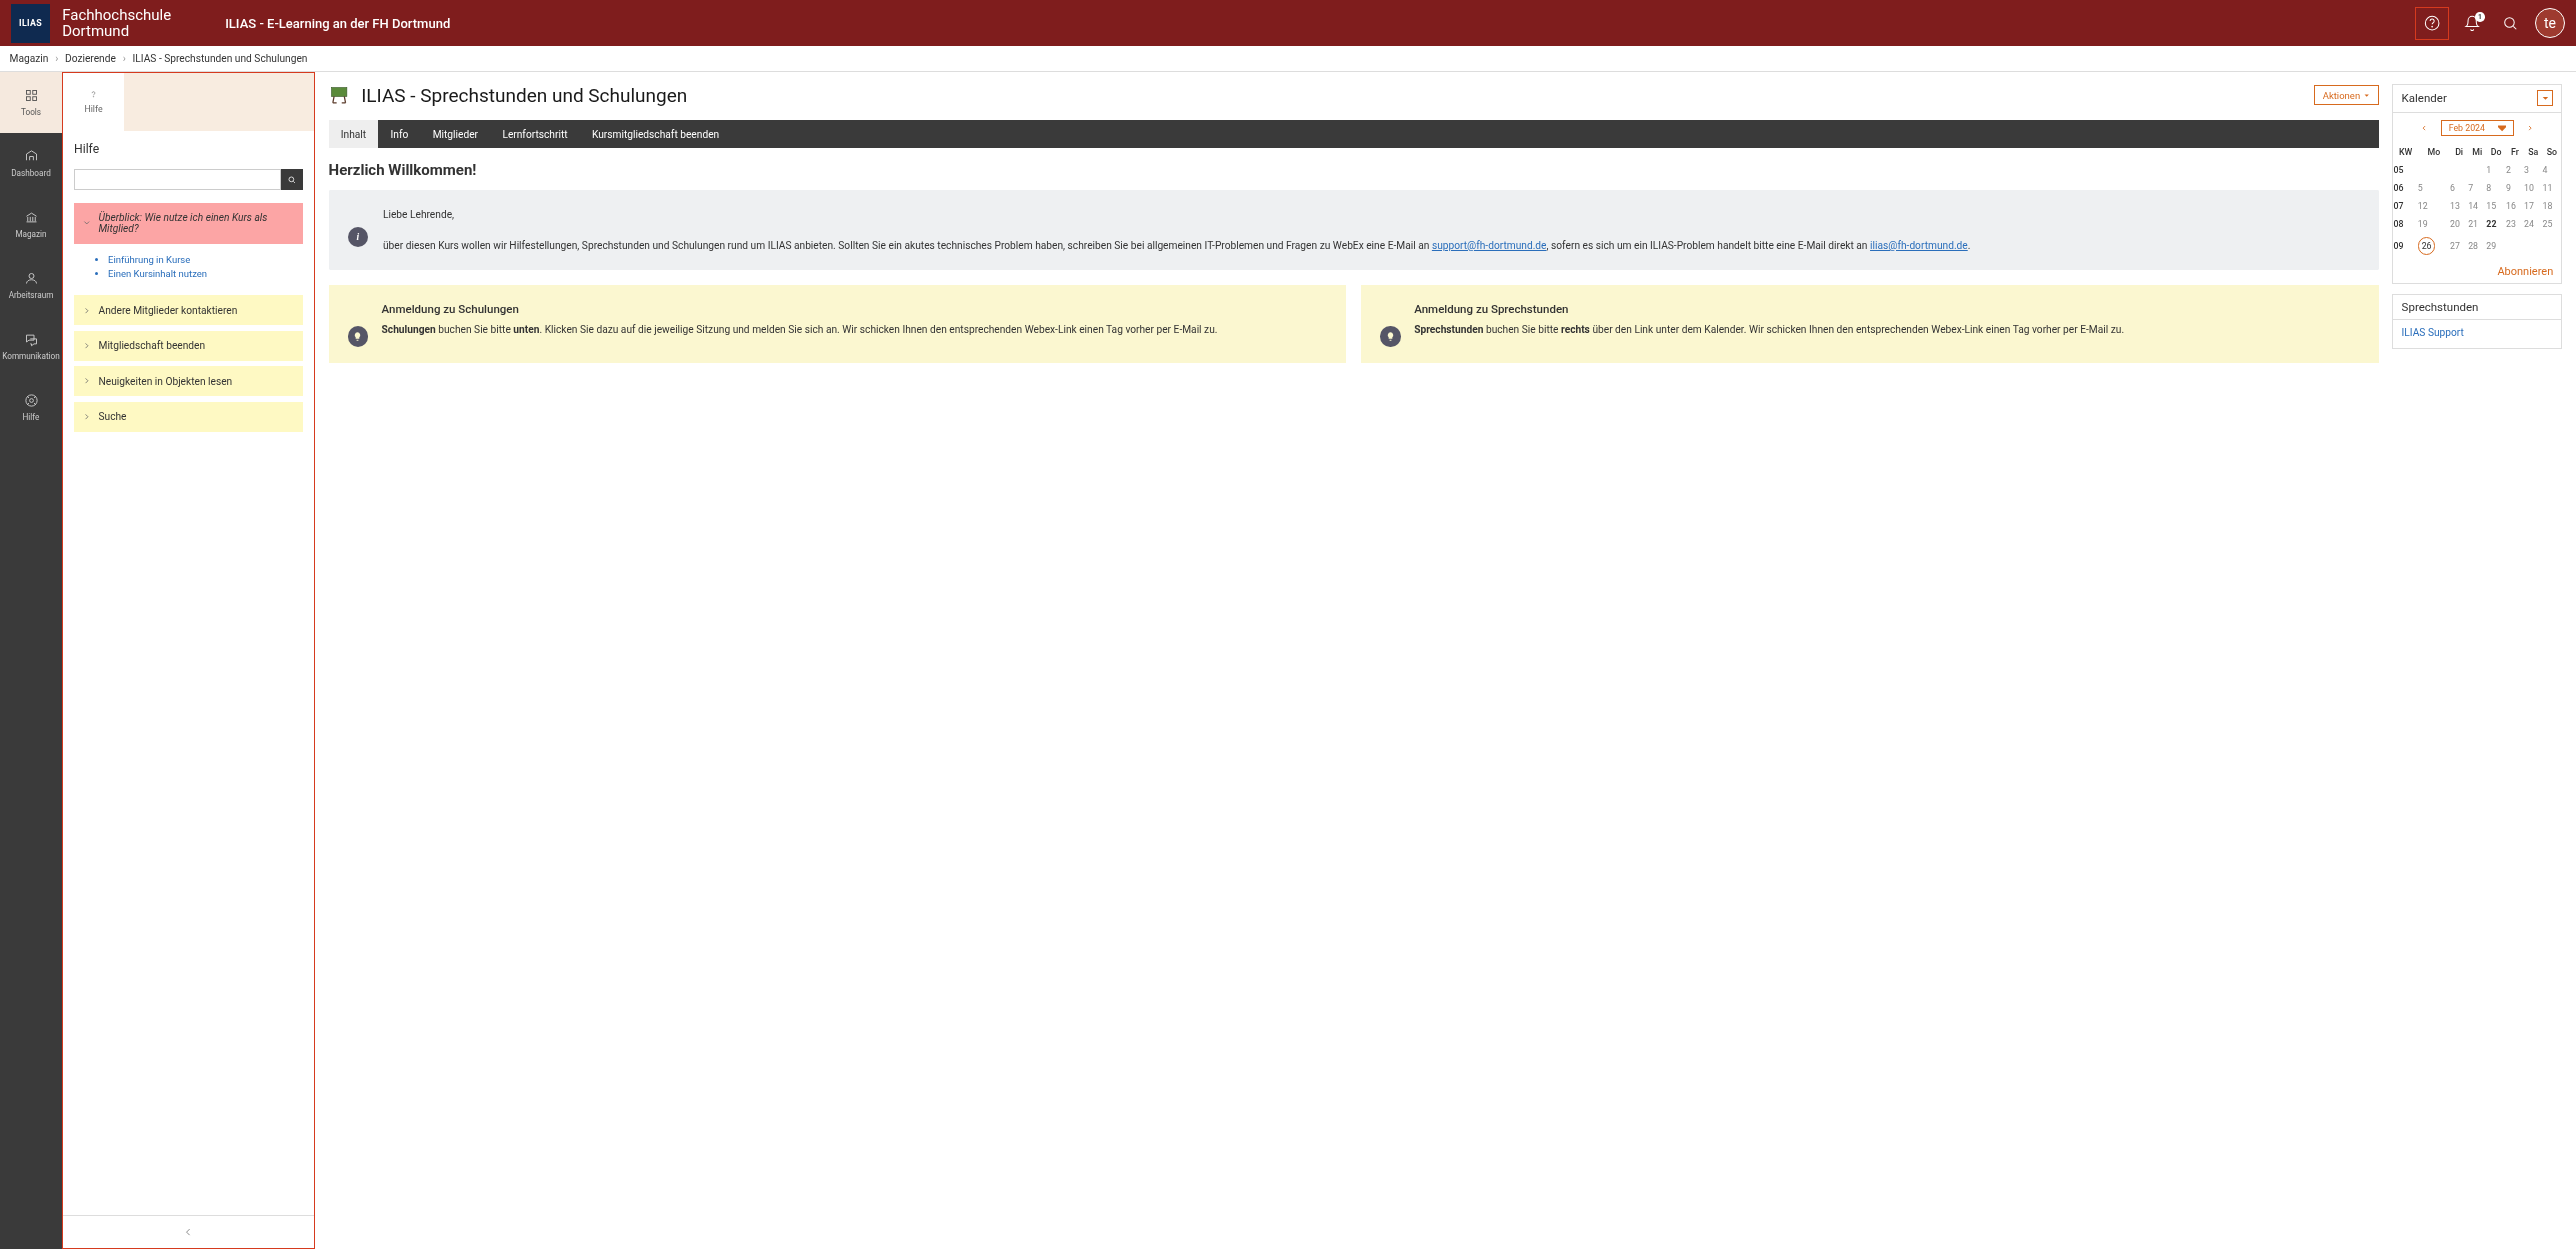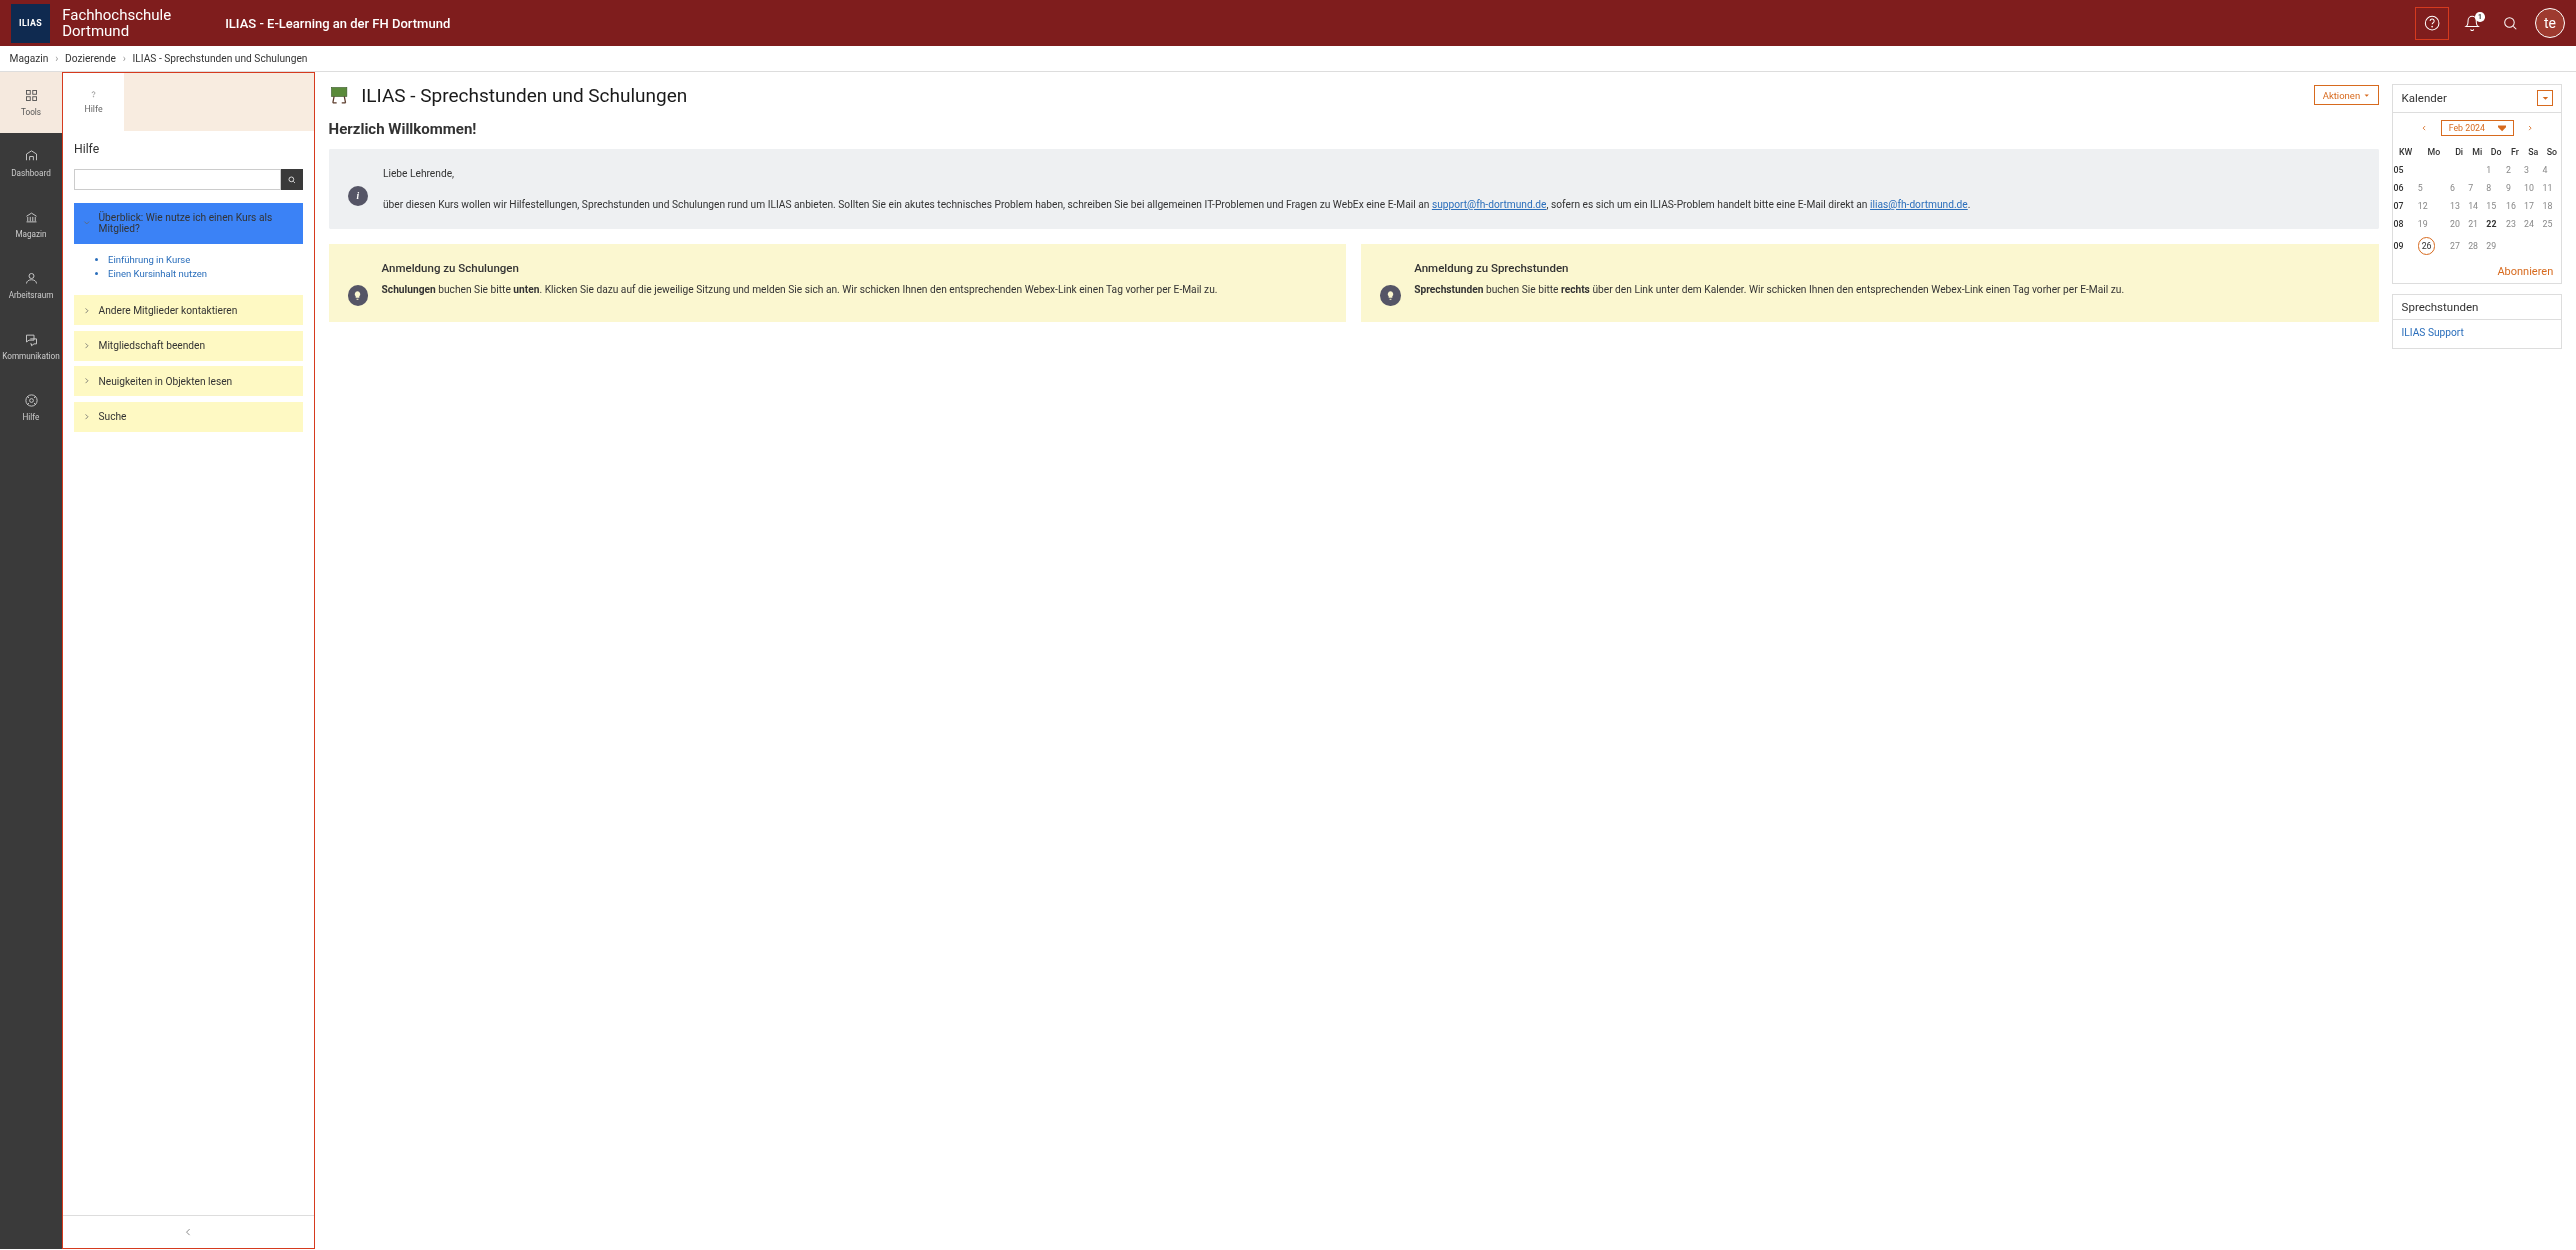--- a/index.html
+++ b/index.html
@@ -37,21 +37,21 @@
 .help-tab { width: 61px; height: 58px; display: flex; flex-direction: column; align-items: center; justify-content: center; gap: 4.1px; font-size: 8.8px; color: #666; }
 .help-tab.active { background: #fff; }
 .help-panel-body { padding: 11px; flex: 1; overflow: auto; }
 .help-title { font-size: 12.2px; margin-bottom: 13.6px; color: #333; }
 .help-search { display: flex; margin-bottom: 12.2px; }
 .help-search input { flex: 1; border: 0.7px solid #ccc; padding: 4.1px 5.4px; font-size: 9.5px; }
 .help-search button { width: 22px; background: #3a3a3a; border: none; color: #fff; cursor: pointer; display: flex; align-items: center; justify-content: center; }
 .help-search button svg { width: 9.5px; height: 9.5px; stroke: #fff; fill: none; stroke-width: 2; }
 .accordion { margin-bottom: 5.4px; }
 .acc-header { background: #fef9c3; padding: 9.5px 8.2px; display: flex; align-items: center; gap: 6.8px; cursor: pointer; font-size: 10.2px; }
-.acc-header.expanded { background: #3b82f6; }
+.acc-header.expanded { background: #fca5a5; font-style: italic; }
 .acc-header svg { width: 9.5px; height: 9.5px; stroke: #666; fill: none; stroke-width: 2; flex-shrink: 0; }
 .acc-body { padding: 8.2px 8.2px 8.2px 24.5px; }
 .acc-body ul { list-style: disc; padding-left: 9.5px; }
 .acc-body li { color: #2a6ebb; margin: 2.7px 0; font-size: 9.5px; }
 .acc-body li a { color: #2a6ebb; text-decoration: none; cursor: pointer; }
 .help-footer { border-top: 0.7px solid #ddd; height: 33px; display: flex; align-items: center; justify-content: center; cursor: pointer; }
 .help-footer svg { width: 12.2px; height: 12.2px; stroke: #666; fill: none; stroke-width: 1.5; }
 
 
 .main { flex: 1; overflow: auto; padding: 12.2px 13.6px; display: flex; gap: 13.6px; }
@@ -282,20 +282,27 @@
           <h1 class="page-title">ILIAS - Sprechstunden und Schulungen</h1>
         </div>
         <button class="actions-btn">
           <span>Aktionen</span>
           <svg width="5.4" height="5.4" viewBox="0 0 10 10">
               <path d="M1 3 L5 7 L9 3 Z" fill="#d76a1e"></path>
             </svg>
         </button>
       </div>
 
+      <div class="tabbar">
+        <a class="active">Inhalt</a>
+        <a>Info</a>
+        <a>Mitglieder</a>
+        <a>Lernfortschritt</a>
+        <a>Kursmitgliedschaft beenden</a>
+      </div>
 
       <h2 class="welcome">Herzlich Willkommen!</h2>
 
       <div class="info-box">
         <div class="info-icon">i</div>
         <div class="info-text">
           <p>Liebe Lehrende,</p>
           <br>
           <p>
             <span>über diesen Kurs wollen wir Hilfestellungen, Sprechstunden und Schulungen rund um ILIAS anbieten. Sollten Sie ein akutes technisches Problem haben, schreiben Sie bei allgemeinen IT-Problemen und Fragen zu WebEx eine E-Mail an </span><a>support@fh-dortmund.de</a><span>, sofern es sich um ein ILIAS-Problem handelt bitte eine E-Mail direkt an </span><a>ilias@fh-dortmund.de</a><span>.</span>

